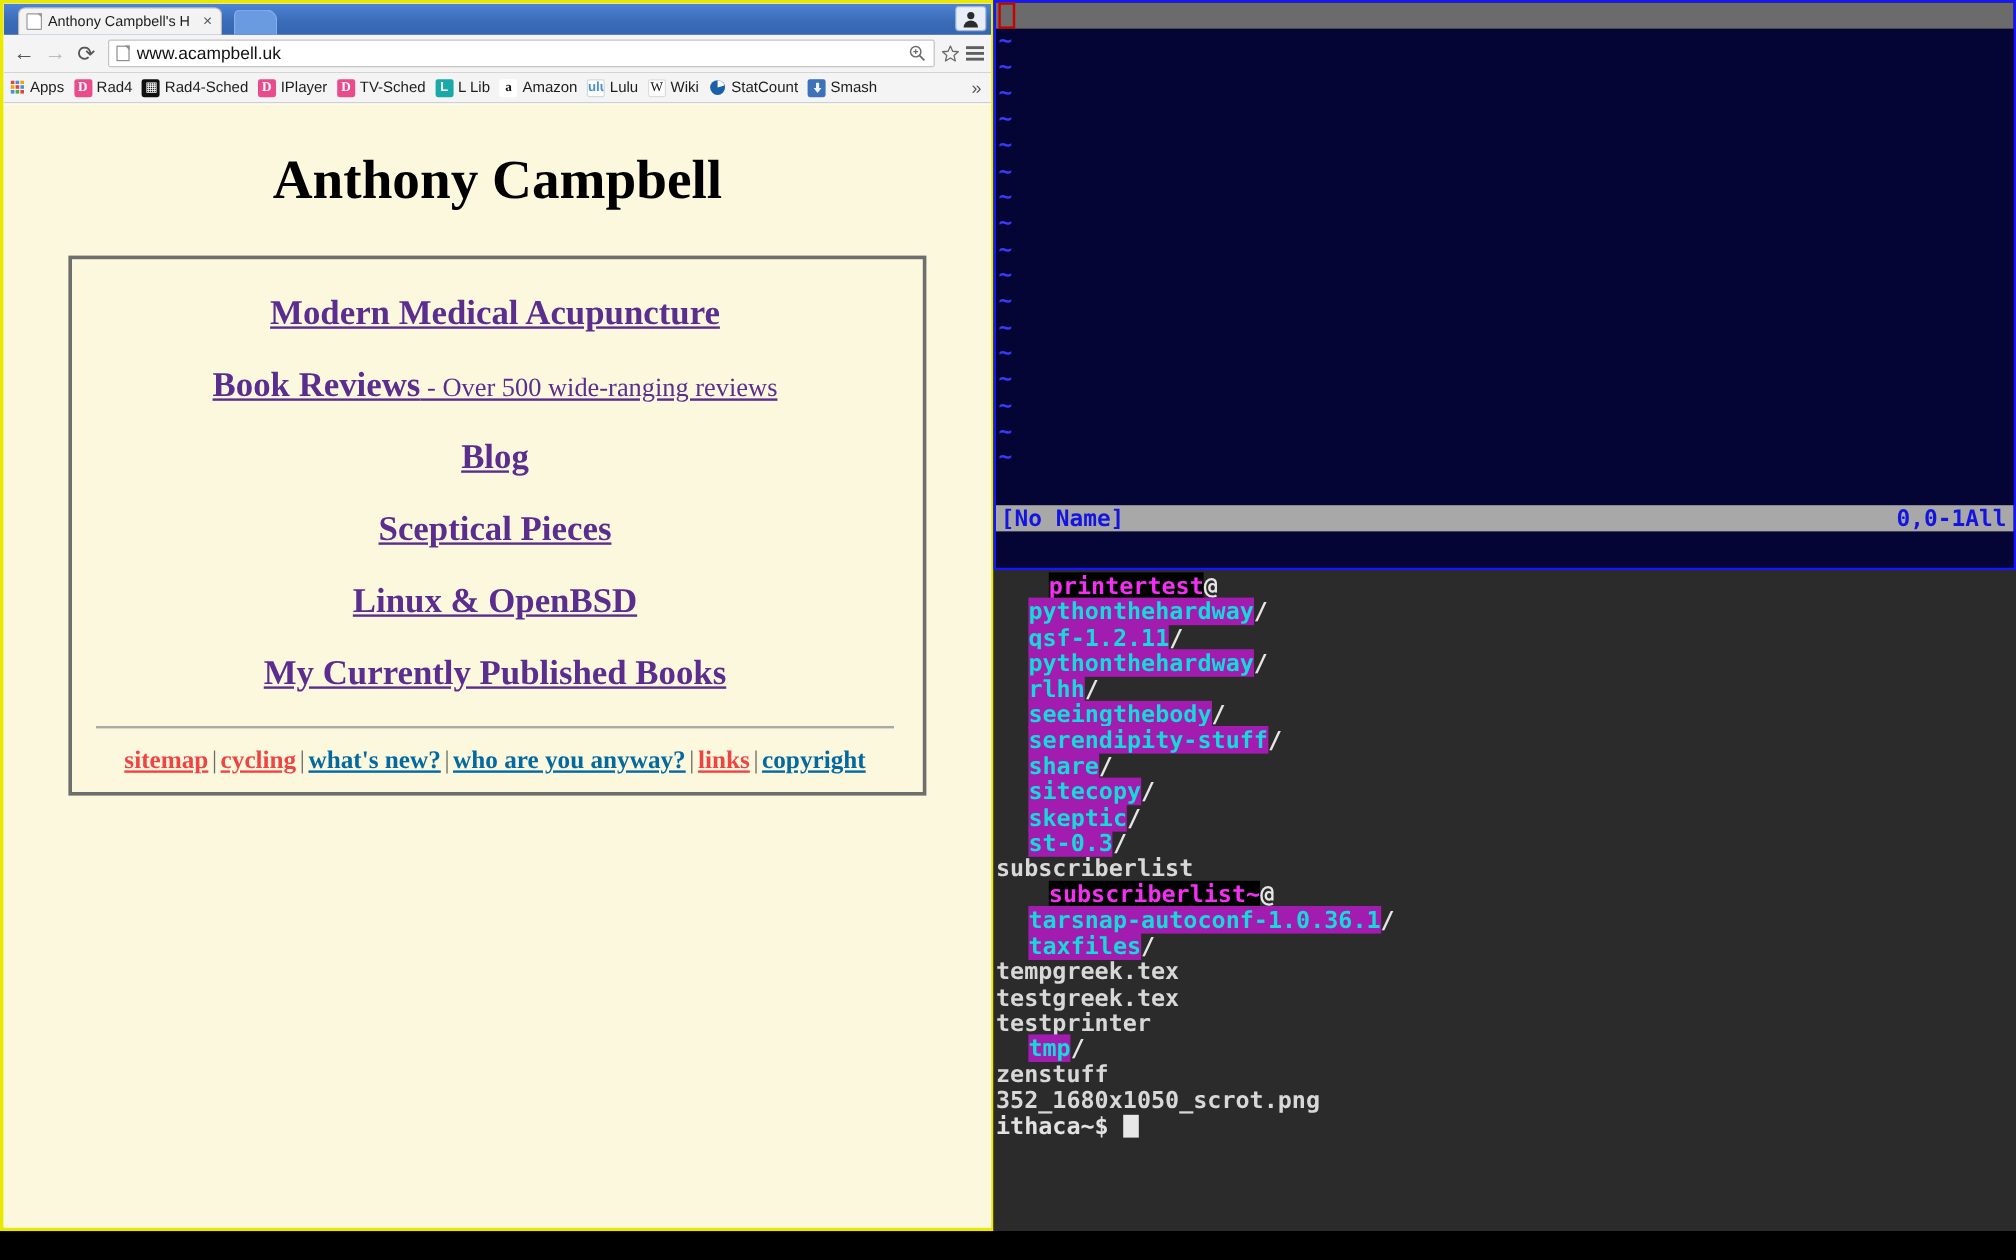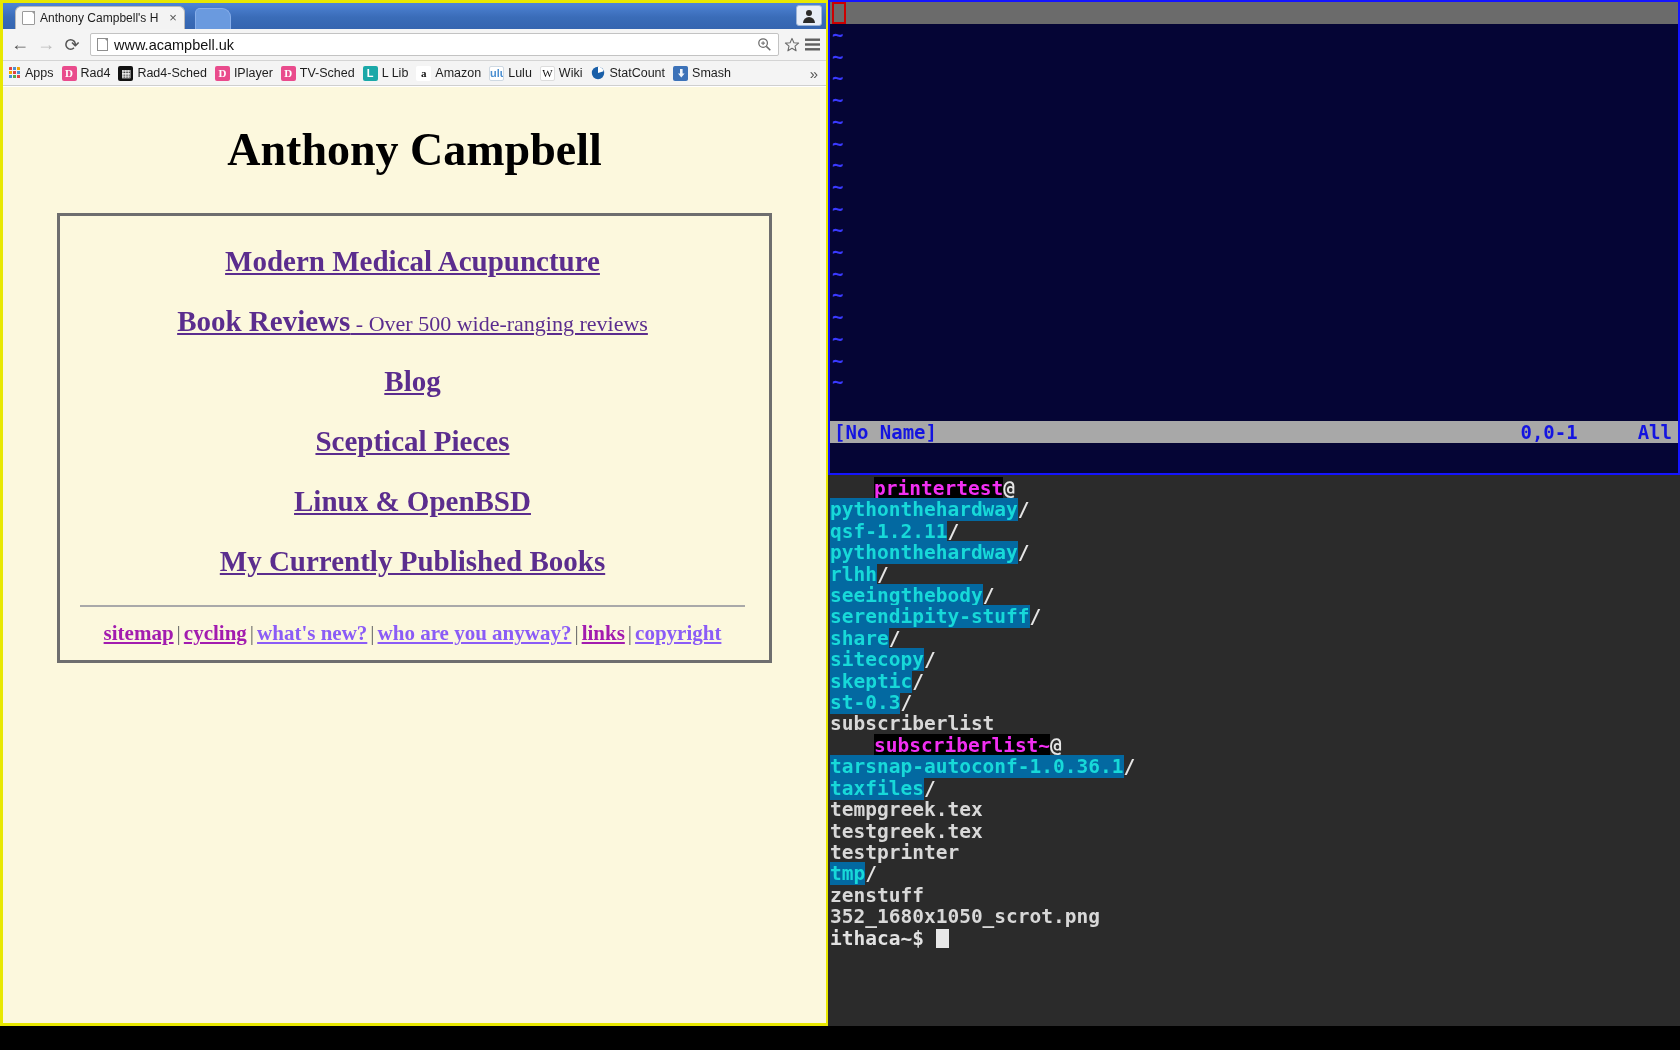--- a/index.html
+++ b/index.html
@@ -283,22 +283,22 @@
     margin: 4px 10px 14px 10px;
   }
   .footlinks {
     text-align: center;
     font-family: "Liberation Serif", serif;
     font-size: 21px;
     color: #555;
     font-weight: bold;
   }
   .footlinks a { text-decoration: underline; }
-  .fl-v { color: #a21caf; }
-  .fl-u { color: #8b5cf6; }
+  .fl-v { color: #ef4444; }
+  .fl-u { color: #0369a1; }
   .fl-sep { color: #6a6a6a; font-weight: normal; padding: 0 3px; }
 
   
   #right {
     position: absolute;
     left: 828px; top: 0;
     width: 852px; height: 1026px;
     background: #000;
   }
   
@@ -344,21 +344,21 @@
     color: #1414e0;
     font-size: 19px;
     font-weight: bold;
     line-height: 22px;
     display: flex;
     align-items: center;
     padding: 0 4px;
     font-family: "DejaVu Sans Mono", "Liberation Mono", monospace;
   }
   .vim-status .pos { margin-left: auto; }
-  .vim-status .all { margin-left: 60px; margin-right: 2px;}
+  .vim-status .all { margin-right: 2px;}
   .vim-cmdline {
     position: absolute;
     left: 0; right: 0; bottom: 0;
     height: 30px;
     background: #050535;
   }
 
   
   #shell {
     position: absolute;
@@ -370,21 +370,21 @@
     padding: 3px 0 0 2px;
   }
   .ls-line {
     font-size: 19.5px;
     line-height: 21.4px;
     font-weight: bold;
     white-space: pre;
     font-family: "DejaVu Sans Mono", "Liberation Mono", monospace;
     letter-spacing: 0px;
   }
-  .nm-dir   { color: #17d9d9; background: #0369a1; }
+  .nm-dir   { color: #17d9d9; background: #a21caf; margin-left: 27px; }
   .nm-link  { color: #f22ff2; background: #000; margin-left: 44px; }
   .nm-plain { color: #d8d8d8; background: transparent; }
   .sfx      { color: #e6e6e6; background: transparent; }
   .prompt   { color: #e2e2e2; }
   .sh-cursor {
     display: inline-block;
     width: 13px; height: 19px;
     background: #e8e8e8;
     vertical-align: -3px;
   }

